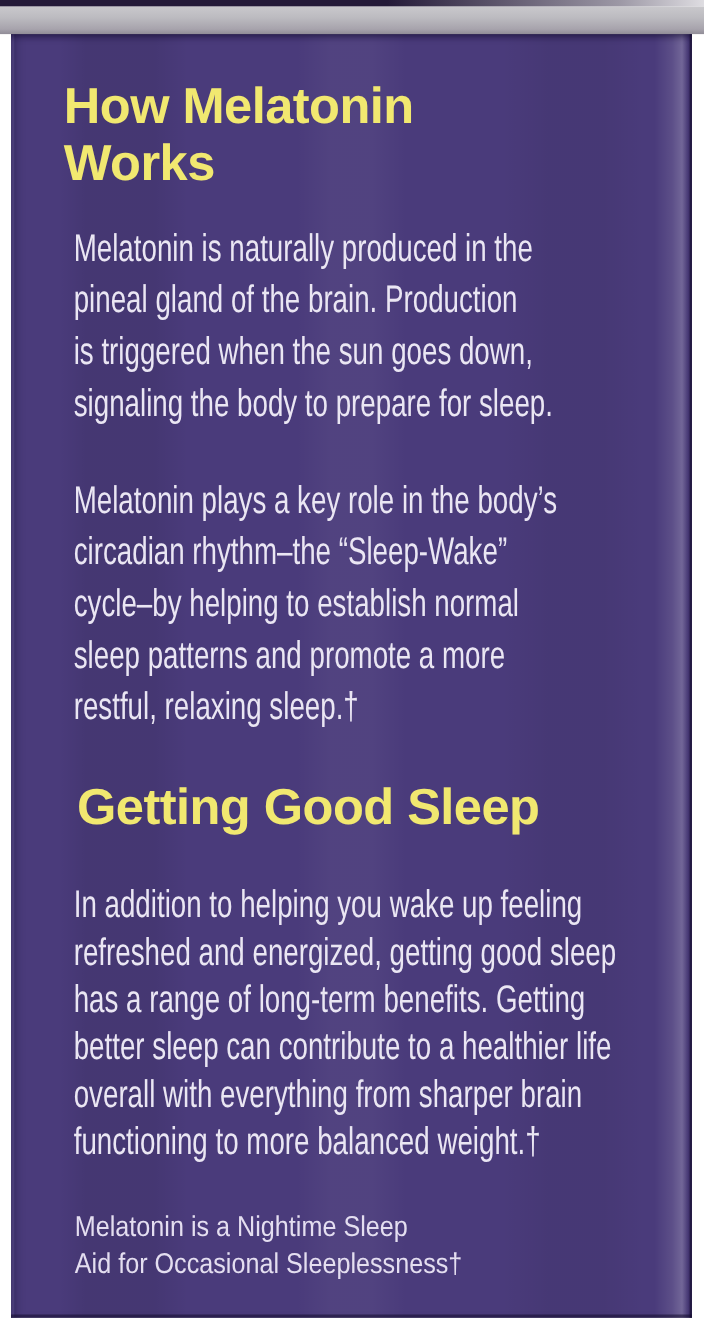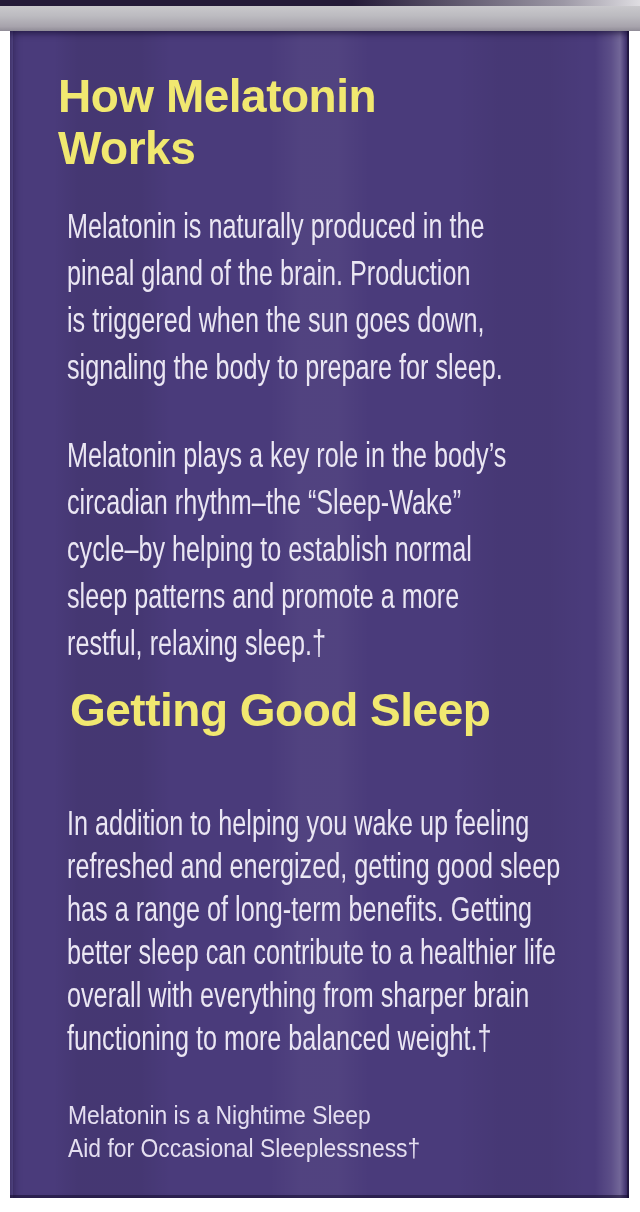--- a/index.html
+++ b/index.html
@@ -38,21 +38,21 @@
     color:#f1e870;font-weight:bold;font-size:46px;line-height:52px;
     letter-spacing:-0.5px;
   }
   .body{
     color:#eae6f3;font-size:35px;line-height:47px;font-weight:normal;
     transform:scaleX(0.72);
   }
   .h1{left:48px;top:39px;}
   .p1{left:57px;top:171px;}
   .p2{left:57px;top:400px;}
-  .h2{left:60px;top:653px;}
+  .h2{left:60px;top:676px;}
   .p3{left:57px;top:770px;line-height:43px;}
   .footnote{
     left:58px;top:1068px;color:#e4def0;font-size:26px;line-height:33px;
     transform:scaleX(0.88);
   }
 </style>
 </head>
 <body>
 
 <div class="canvas">

